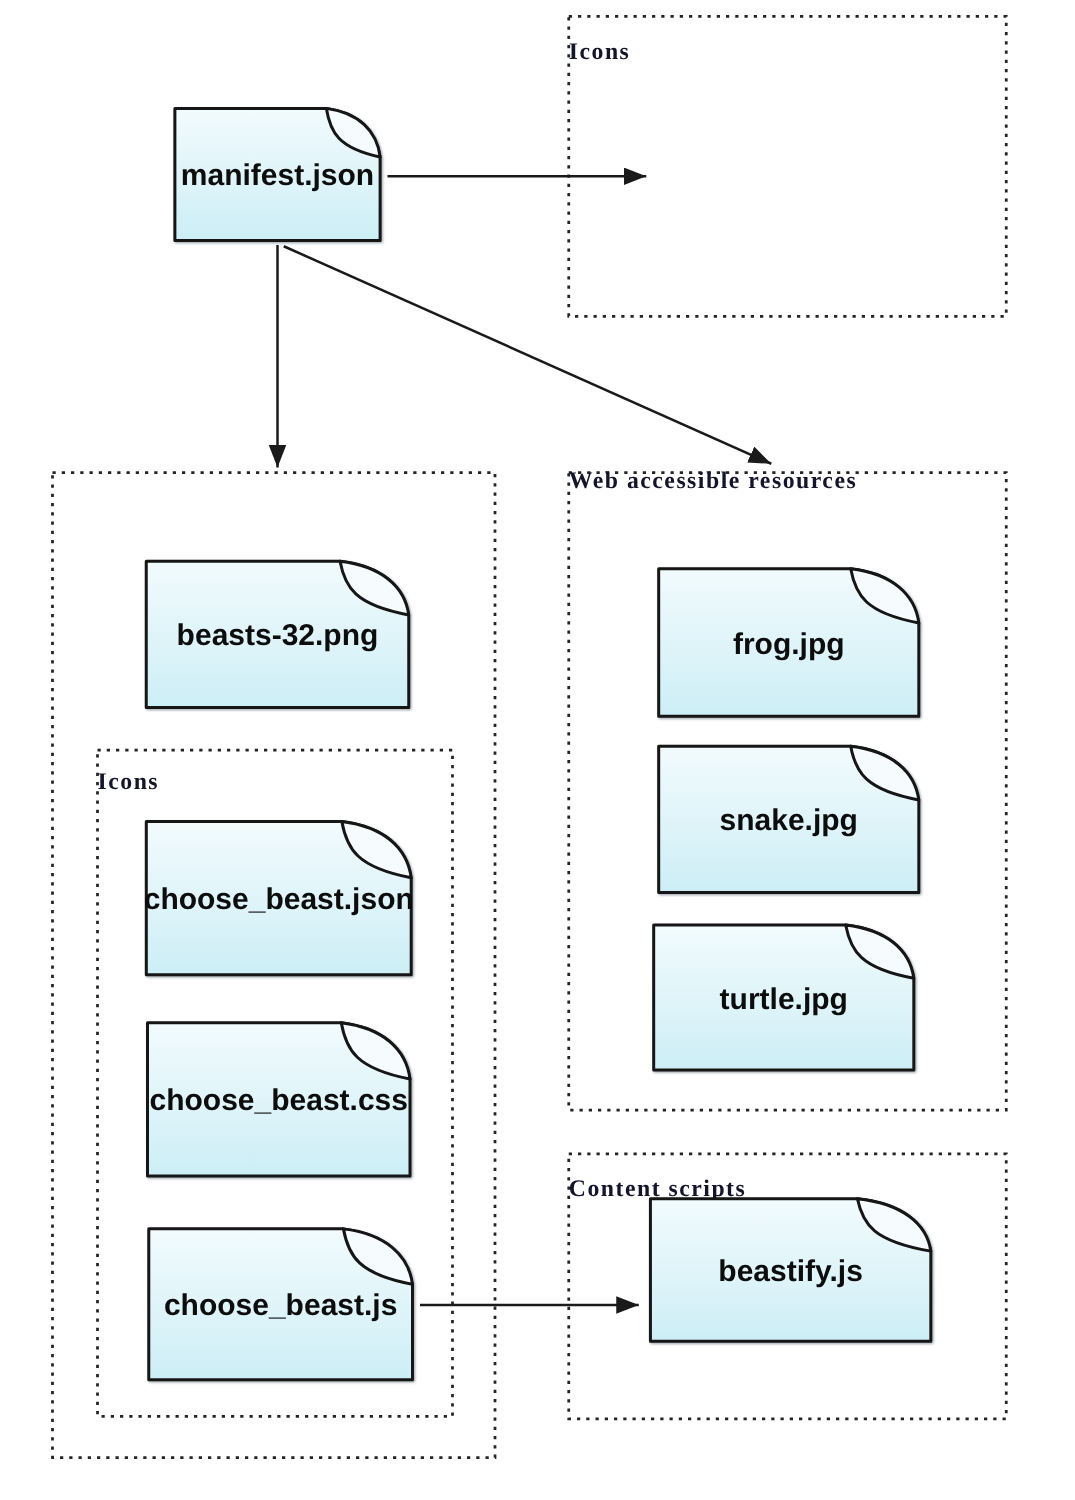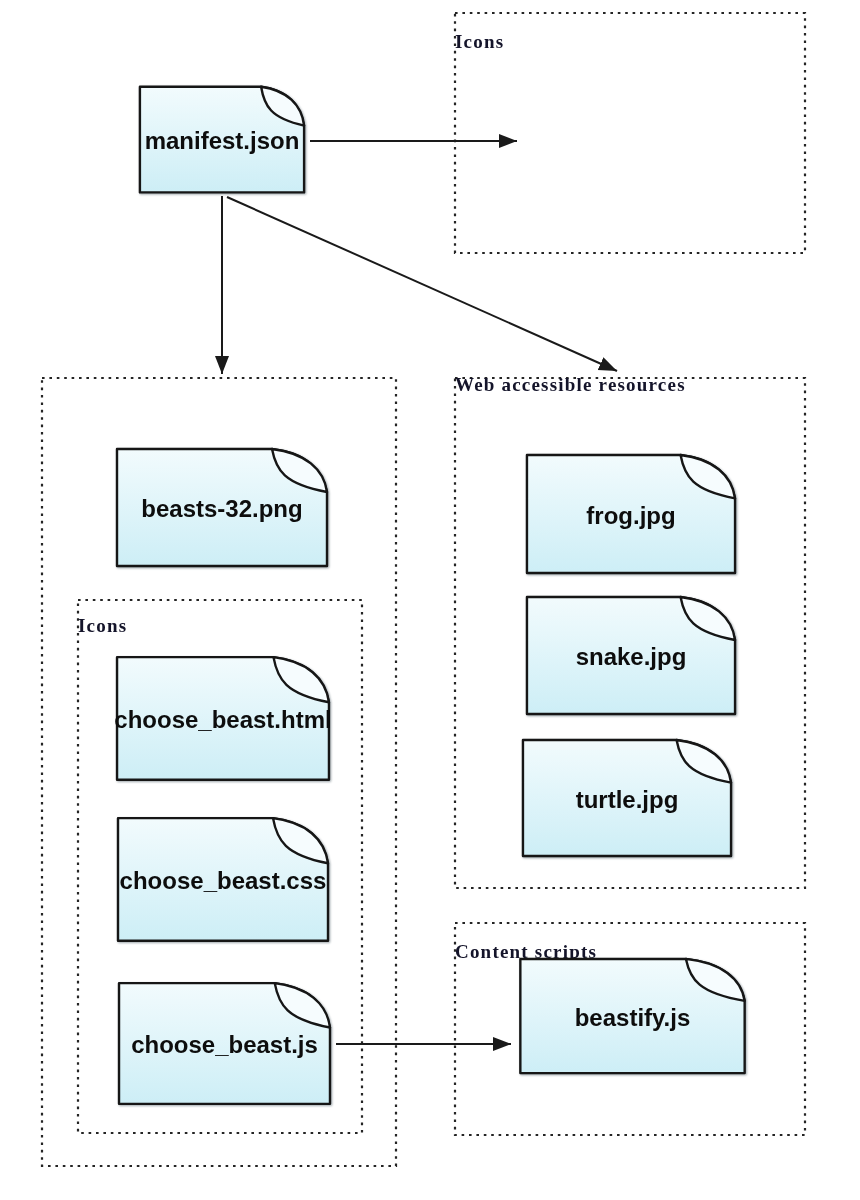--- a/index.html
+++ b/index.html
@@ -130,21 +130,21 @@
       <path class="flap" d="M160,3 C164,24 172,38 215,46 C212,23 193,7 160,3 Z"></path>
     </svg>
     <span class="doc-label">beasts-32.png</span>
   </div>
 
   <div class="doc" style="left:112px; top:654px; width:222px; height:130px;">
     <svg viewBox="0 0 220 124" preserveAspectRatio="none">
       <path class="page" d="M5,3 L160,3 C186,6 208,16 215,46 L215,120 L5,120 Z"></path>
       <path class="flap" d="M160,3 C164,24 172,38 215,46 C212,23 193,7 160,3 Z"></path>
     </svg>
-    <span class="doc-label small">choose_beast.html</span>
+    <span class="doc-label small">choose_beast.json</span>
   </div>
 
   <div class="doc" style="left:113px; top:815px; width:220px; height:130px;">
     <svg viewBox="0 0 220 124" preserveAspectRatio="none">
       <path class="page" d="M5,3 L160,3 C186,6 208,16 215,46 L215,120 L5,120 Z"></path>
       <path class="flap" d="M160,3 C164,24 172,38 215,46 C212,23 193,7 160,3 Z"></path>
     </svg>
     <span class="doc-label small">choose_beast.css</span>
   </div>
 

